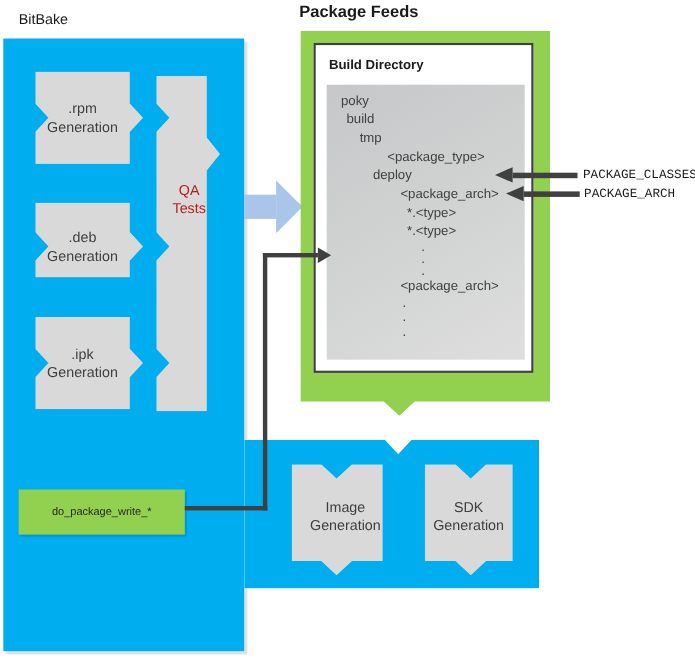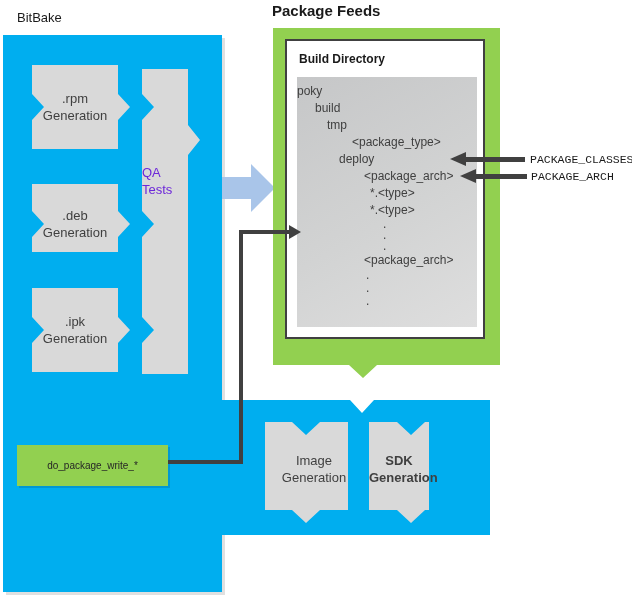--- a/index.html
+++ b/index.html
@@ -28,40 +28,40 @@
     clip-path:polygon(0 0,86px 0,86px 29px,98px 42px,86px 55px,86px 84px,0 84px,0 55px,12px 42px,0 29px);}
   .pkgbox .lbl{position:absolute;left:0;top:0;width:86px;text-align:center;
     font-size:13px;line-height:17px;color:#3f3f3f;}
   .box-rpm .lbl,.box-ipk .lbl{padding-top:25px;}
   .box-deb .lbl{padding-top:23px;}
 
   
   .box-qa{left:142px;top:69px;width:58px;height:305px;background:#D9D9D9;
     clip-path:polygon(0 0,46px 0,46px 56px,58px 71px,46px 86px,46px 305px,0 305px,
       0 274px,12px 261px,0 248px,0 168px,12px 155px,0 142px,0 51px,12px 38px,0 25px);}
-  .box-qa .lbl{position:absolute;left:0;top:95px;width:60px;
-    font-size:13px;line-height:17px;color:#6d28d9;}
+  .box-qa .lbl{position:absolute;left:0;top:95px;width:60px;text-align:center;
+    font-size:13px;line-height:17px;color:#b91c1c;}
 
   
   .flow-arrow-body{left:222px;top:177px;width:29px;height:22px;background:#A9C5E9;}
   .flow-arrow-head{left:251px;top:164px;width:0;height:0;
     border-left:24px solid #A9C5E9;border-top:24px solid transparent;border-bottom:24px solid transparent;}
 
   
   .green-box{left:273px;top:28px;width:227px;height:350px;background:#92D050;
     clip-path:polygon(0 0,227px 0,227px 337px,104px 337px,90px 350px,76px 337px,0 337px);
     filter:drop-shadow(3px 3px 0 rgba(0,0,0,0.15));}
   .inner-white{left:285px;top:39px;width:200px;height:300px;background:#fff;
     border:2px solid #404040;box-sizing:border-box;}
   .build-dir-label{left:299px;top:52px;font-size:12px;font-weight:bold;color:#1a1a1a;}
   .listing{left:297px;top:77px;width:180px;height:250px;box-sizing:border-box;padding-top:6px;
     background:linear-gradient(150deg,#c6c7c8 0%,#d2d3d3 55%,#dedede 100%);
     font-size:12px;color:#404040;}
   .ln{height:17px;line-height:17px;white-space:pre;}
-  .i1{padding-left:0;} .i2{padding-left:18px;} .i3{padding-left:30px;}
+  .i1{padding-left:13px;} .i2{padding-left:18px;} .i3{padding-left:30px;}
   .i4{padding-left:42px;} .i5{padding-left:55px;} .i6{padding-left:67px;}
   .i7{padding-left:73px;}
   .dot-a{height:11px;line-height:11px;padding-left:86px;}
   .dot-b{height:13px;line-height:13px;padding-left:69px;}
 
   
   .ann-head{width:0;height:0;border-right:16px solid #404040;
     border-top:7px solid transparent;border-bottom:7px solid transparent;}
   .ann-shaft{height:5px;background:#404040;}
   .ann-text{font-family:"Liberation Mono","DejaVu Sans Mono",monospace;
@@ -81,22 +81,22 @@
   .c-h1{left:168px;top:460px;width:75px;height:4px;}
   .c-v{left:239px;top:230px;width:4px;height:234px;}
   .c-h2{left:239px;top:230px;width:50px;height:4px;}
   .c-head{left:289px;top:225px;width:0;height:0;
     border-left:12px solid #404040;border-top:7px solid transparent;border-bottom:7px solid transparent;}
 
   
   .outbox{background:#D9D9D9;}
   .box-image{left:265px;top:422px;width:98px;height:101px;
     clip-path:polygon(0 0,27px 0,41px 13px,55px 0,83px 0,83px 88px,55px 88px,41px 101px,27px 88px,0 88px);}
-  .box-sdk{left:369px;top:422px;width:60px;height:101px;
-    clip-path:polygon(0 0,28px 0,42px 13px,56px 0,84px 0,84px 88px,56px 88px,42px 101px,28px 88px,0 88px);font-weight:bold;}
+  .box-sdk{left:386px;top:422px;width:80px;height:101px;
+    clip-path:polygon(0 0,28px 0,42px 13px,56px 0,84px 0,84px 88px,56px 88px,42px 101px,28px 88px,0 88px);}
   .outbox .lbl{position:absolute;left:0;top:0;width:100%;text-align:center;
     padding-top:30px;font-size:13px;line-height:17px;color:#3f3f3f;}
 </style>
 </head>
 <body>
 
 <div class="canvas">
 
   <div class="abs title-bitbake">BitBake</div>
   <div class="abs title-feeds">Package Feeds</div>

